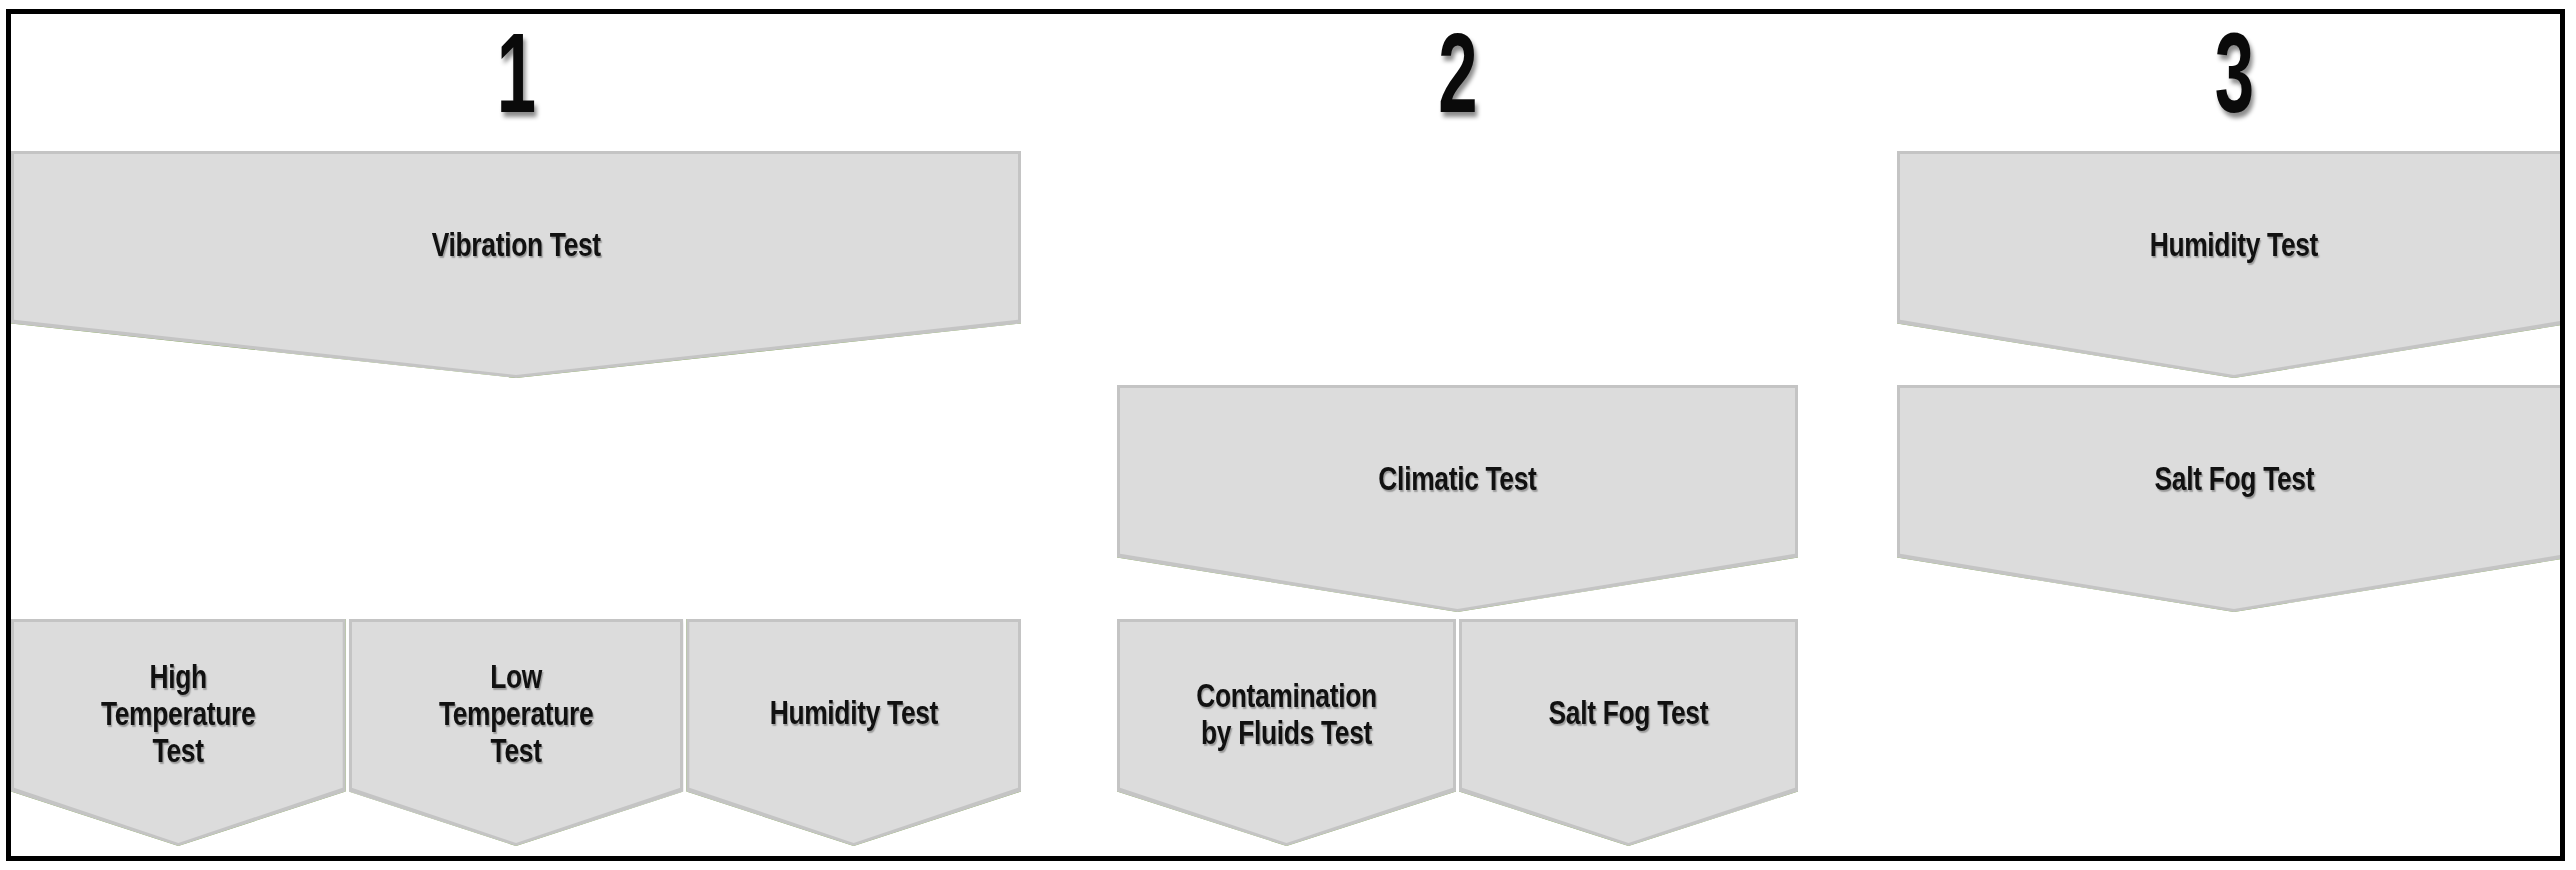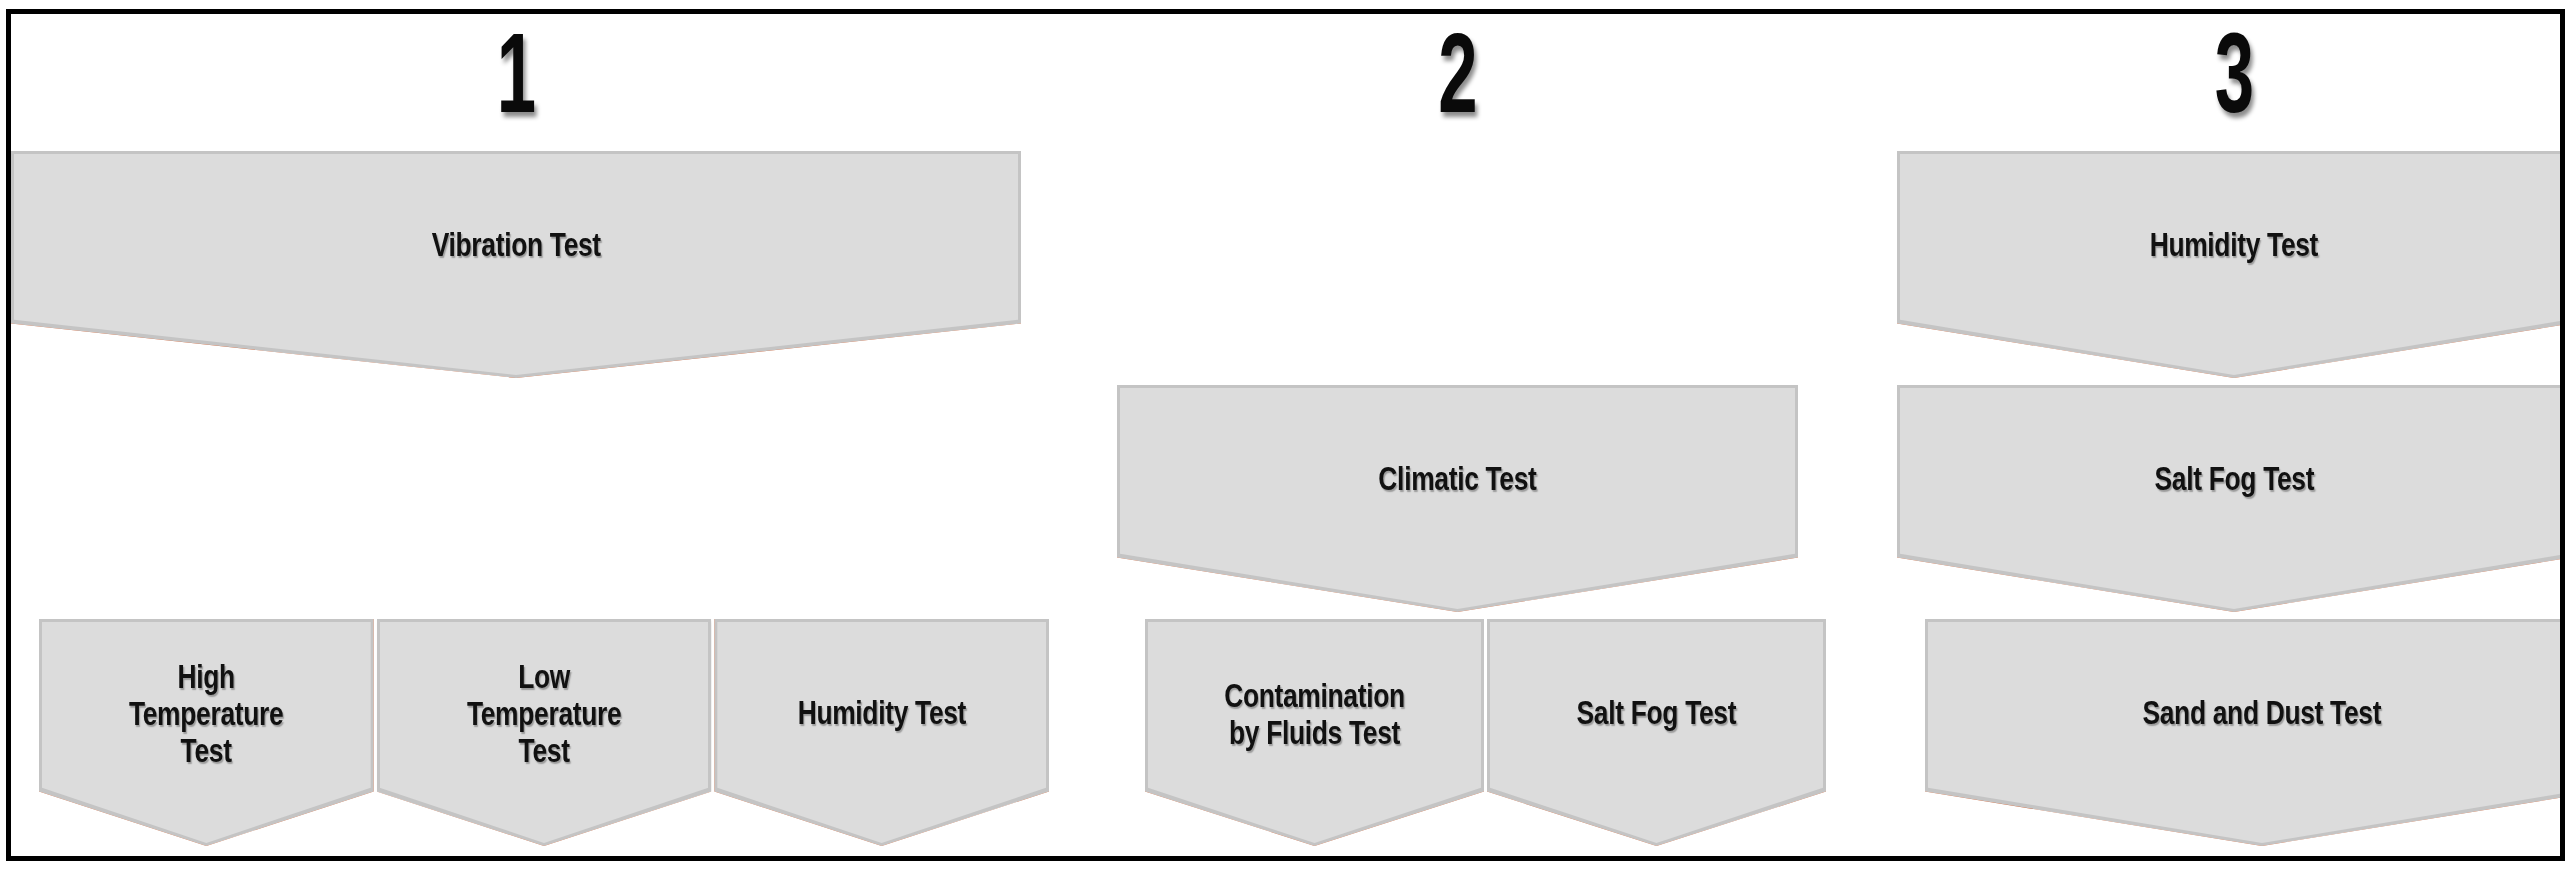--- a/index.html
+++ b/index.html
@@ -66,28 +66,28 @@
     display: flex;
     flex-direction: row;
     align-items: stretch;
     gap: 3px;
   }
 
   #column-1 .row, #column-2 .row, #column-3 .row { left: 0; }
 
   .row-1 { top: 137px; height: 227px; }
   .row-2 { top: 371px; height: 227px; }
-  .row-3 { top: 605px; height: 227px; margin-left: 28px; }
+  .row-3 { top: 605px; height: 227px; }
 
   
   .node {
     position: relative;
     flex: 1 1 0;
     min-width: 0;
-    background: #c2410c;
+    background: #4d7c0f;
     -webkit-clip-path: polygon(0% 0%, 100% 0%, 100% 76%, 50% 100%, 0% 76%);
     clip-path: polygon(0% 0%, 100% 0%, 100% 76%, 50% 100%, 0% 76%);
     display: flex;
     align-items: center;
     justify-content: center;
     box-sizing: border-box;
     filter: drop-shadow(2.3px 2.3px 2.3px rgba(0,0,0,0.22));
   }
 
   
@@ -195,21 +195,16 @@
         <div class="node-label">Humidity Test</div>
       </div>
     </div>
 
     <div class="row row-2">
       <div class="node">
         <div class="node-label">Salt Fog Test</div>
       </div>
     </div>
 
-    <div class="row row-3">
-      <div class="node">
-        <div class="node-label">Sand and Dust Test</div>
-      </div>
-    </div>
   </div>
 
 </div>
 
 
 </body></html>

